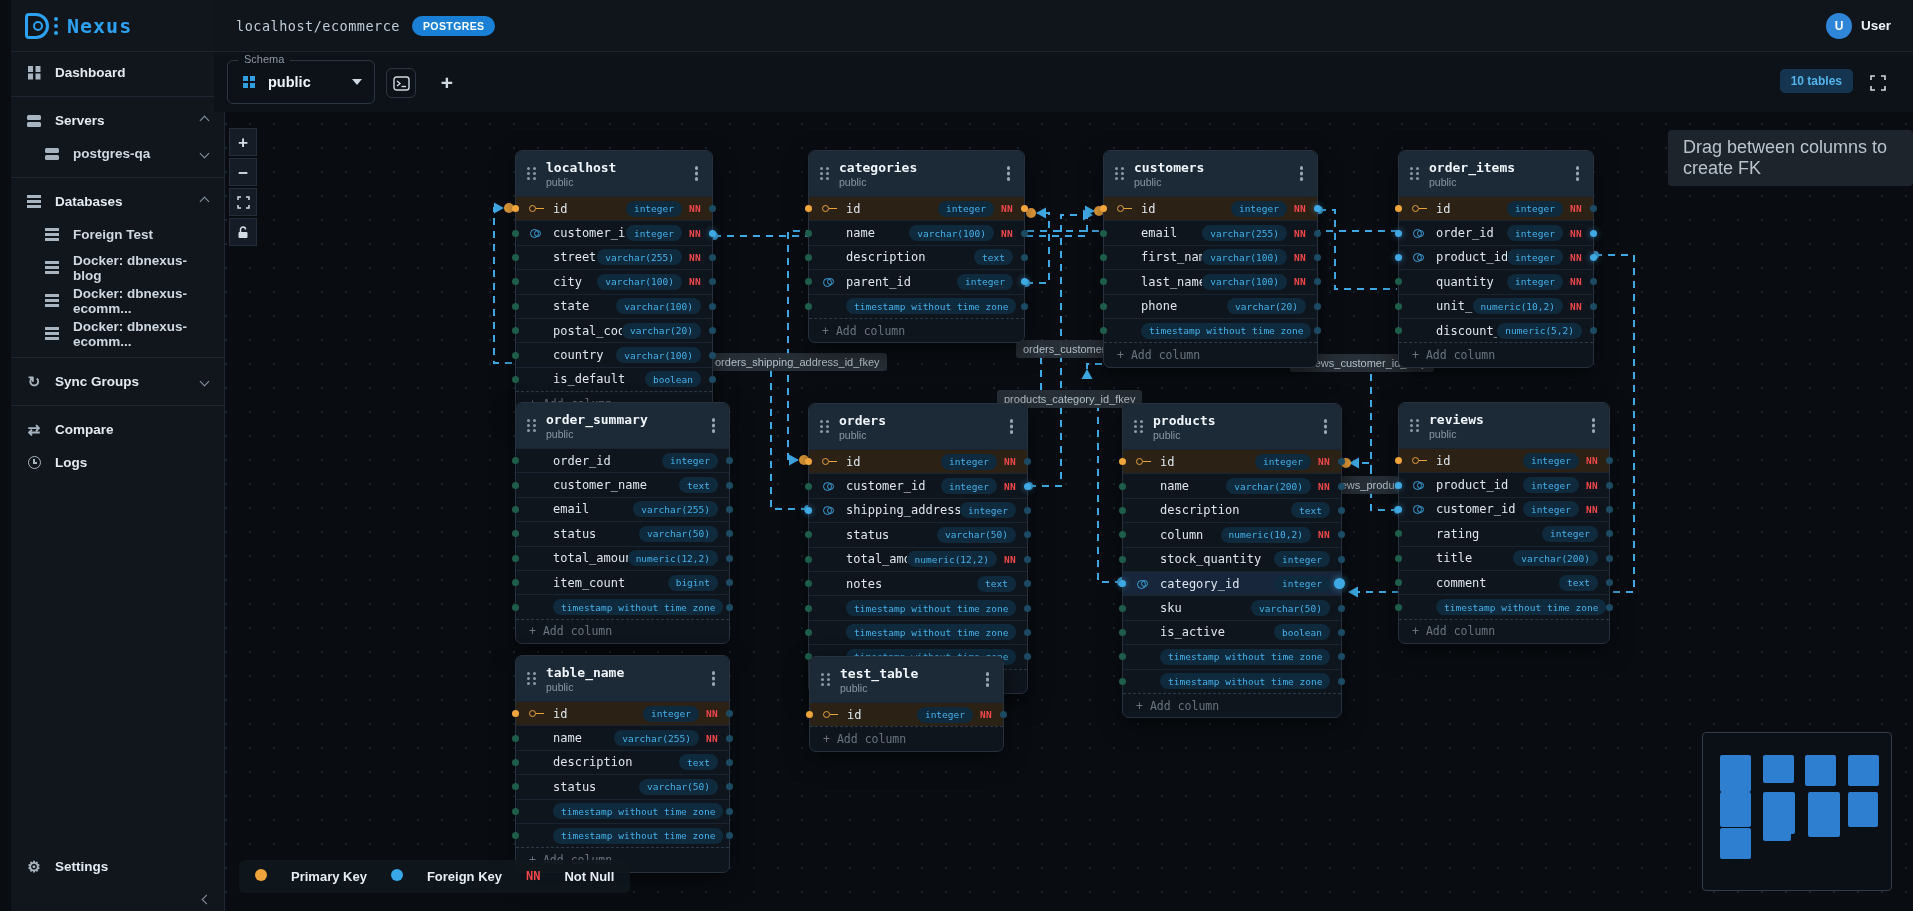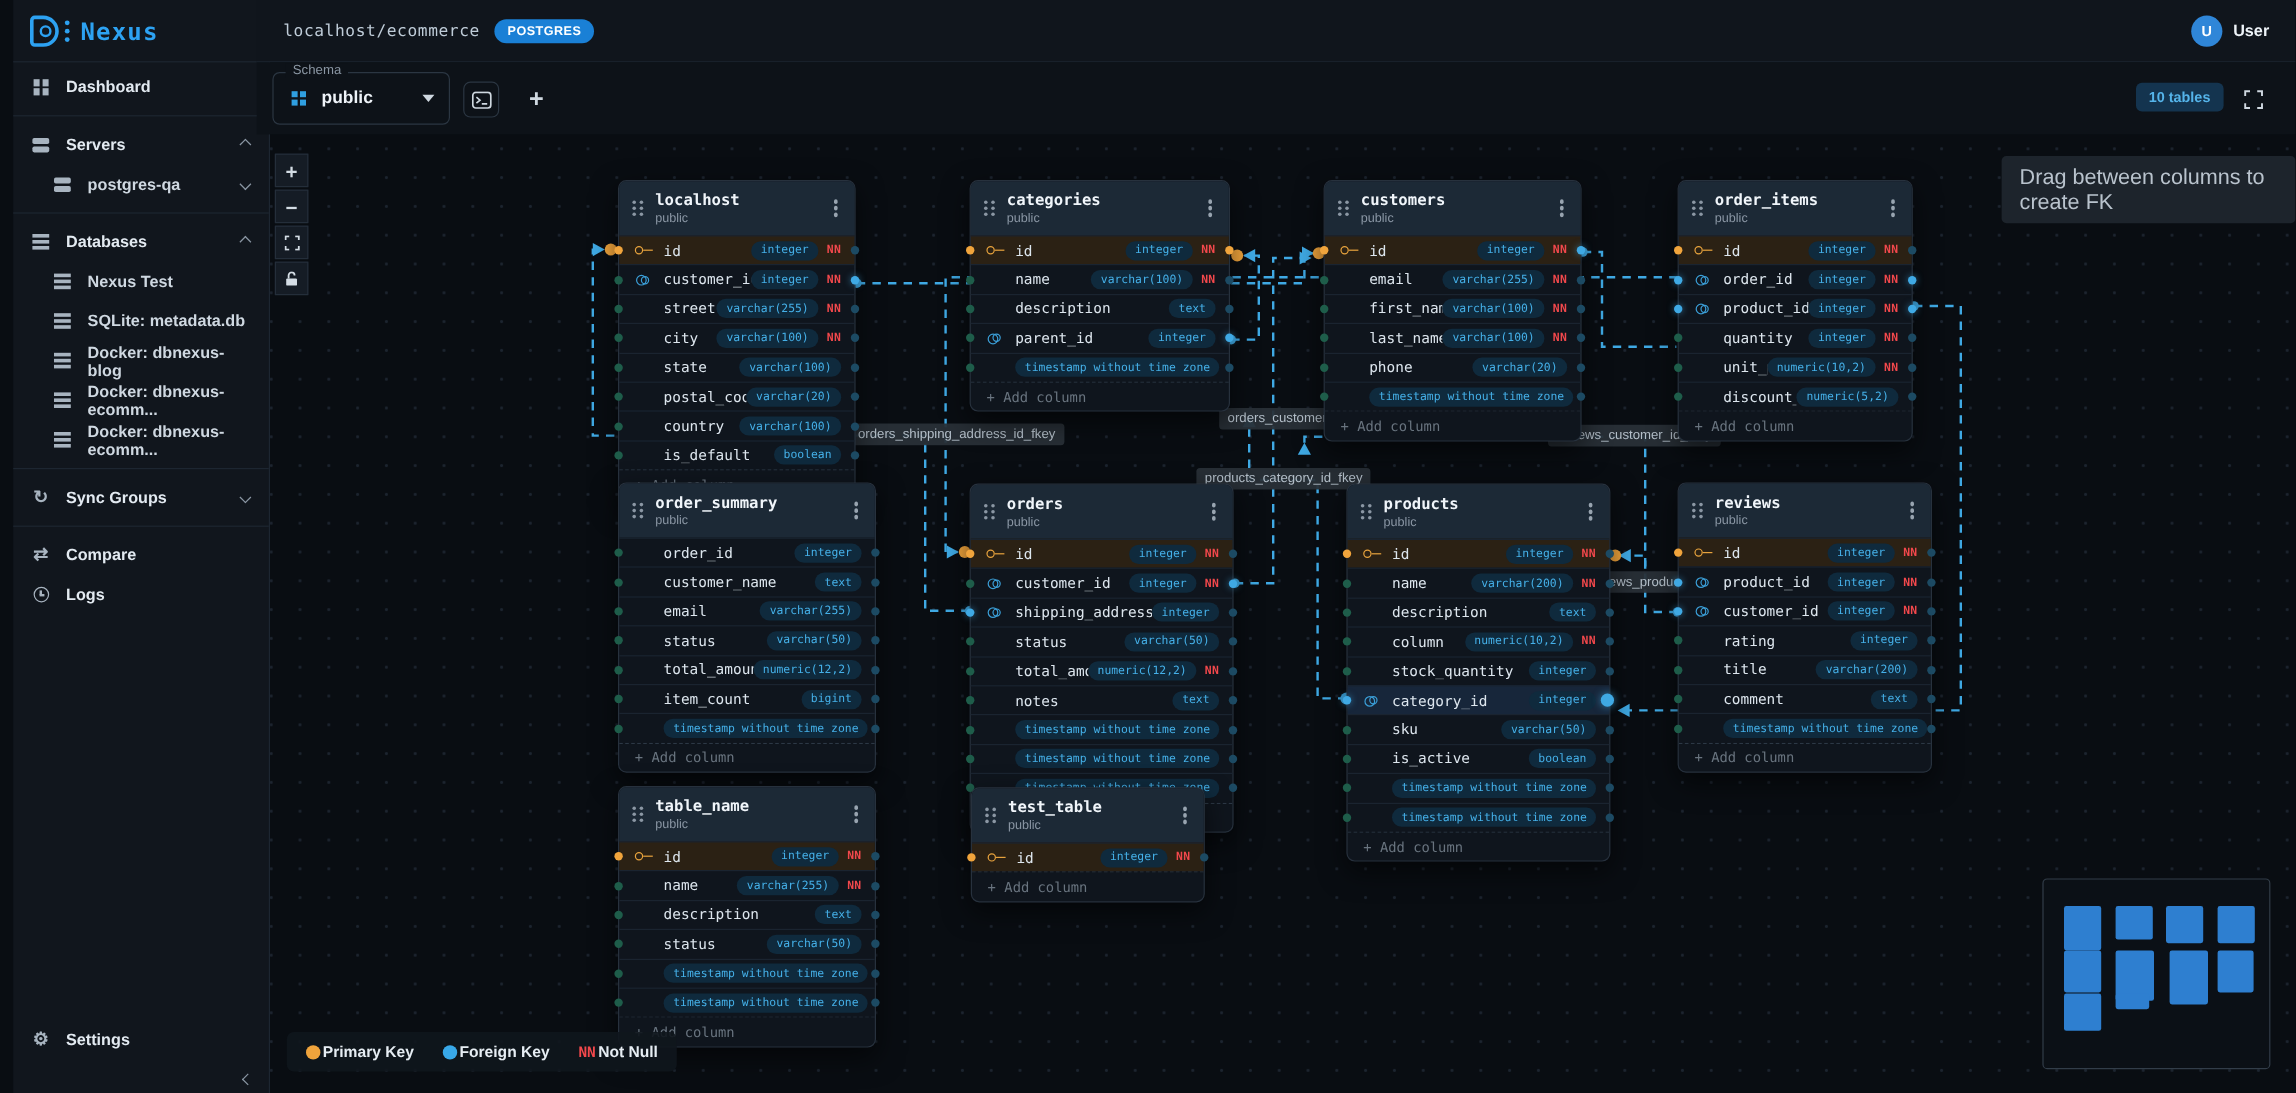--- a/index.html
+++ b/index.html
@@ -89,21 +89,21 @@
   
   #zoom-controls { position:absolute; left:229px; top:128px; z-index:5; display:flex;
     flex-direction:column; gap:2px; }
   .zbtn { width:28px; height:28px; background:#151c25; border:1px solid #242e3a; color:#d4dde5;
     display:flex; align-items:center; justify-content:center; font:bold 16px "DejaVu Sans Mono",monospace;
     cursor:pointer; }
   #canvas-hint { position:absolute; left:1668px; top:130px; z-index:5; background:#1d242c;
     color:#b9c3cd; font-size:18px; padding:7px 15px; border-radius:4px; }
   #legend { position:absolute; left:239px; top:860px; z-index:5; background:rgba(16,22,29,.9);
     border-radius:6px; padding:9px 16px; display:flex; gap:24px; align-items:center; }
-  .lg-item { display:flex; align-items:center; gap:2px; font-size:13px; font-weight:bold; color:#e6edf3; }
+  .lg-item { display:flex; gap:24px; font-size:13px; font-weight:bold; color:#e6edf3; }
   .lg-dot { width:12px; height:12px; border-radius:50%; }
   .lg-nn { font:bold 12px "DejaVu Sans Mono",monospace; }
   #minimap { position:absolute; left:1702px; top:732px; width:190px; height:159px; z-index:5;
     background:#0b1016; border:1px solid #323d49; border-radius:4px; }
   .mm-rect { position:absolute; background:#2e7fd0; border-radius:2px; }
 
   
   #edges-svg { position:absolute; left:0; top:0; width:1913px; height:911px; pointer-events:none; }
   #edge-labels { position:absolute; left:0; top:0; width:1913px; height:911px; pointer-events:none; }
   .elabel { position:absolute; background:rgba(41,48,56,.95); color:#b4bfc9; font-size:11px;
@@ -914,27 +914,21 @@
         <span class="icbox">
           <span class="ic-database"></span>
         </span>
         <span>Databases</span>
         <span class="cv up"></span>
       </div>
       <div class="srow sub">
         <span class="icbox">
           <span class="ic-database"></span>
         </span>
-        <span>Nexus Test</span>
-      </div>
-      <div class="srow sub">
-        <span class="icbox">
-          <span class="ic-database"></span>
-        </span>
-        <span>SQLite: metadata.db</span>
+        <span>Foreign Test</span>
       </div>
       <div class="srow sub">
         <span class="icbox">
           <span class="ic-database"></span>
         </span>
         <span>Docker: dbnexus-blog</span>
       </div>
       <div class="srow sub">
         <span class="icbox">
           <span class="ic-database"></span>

